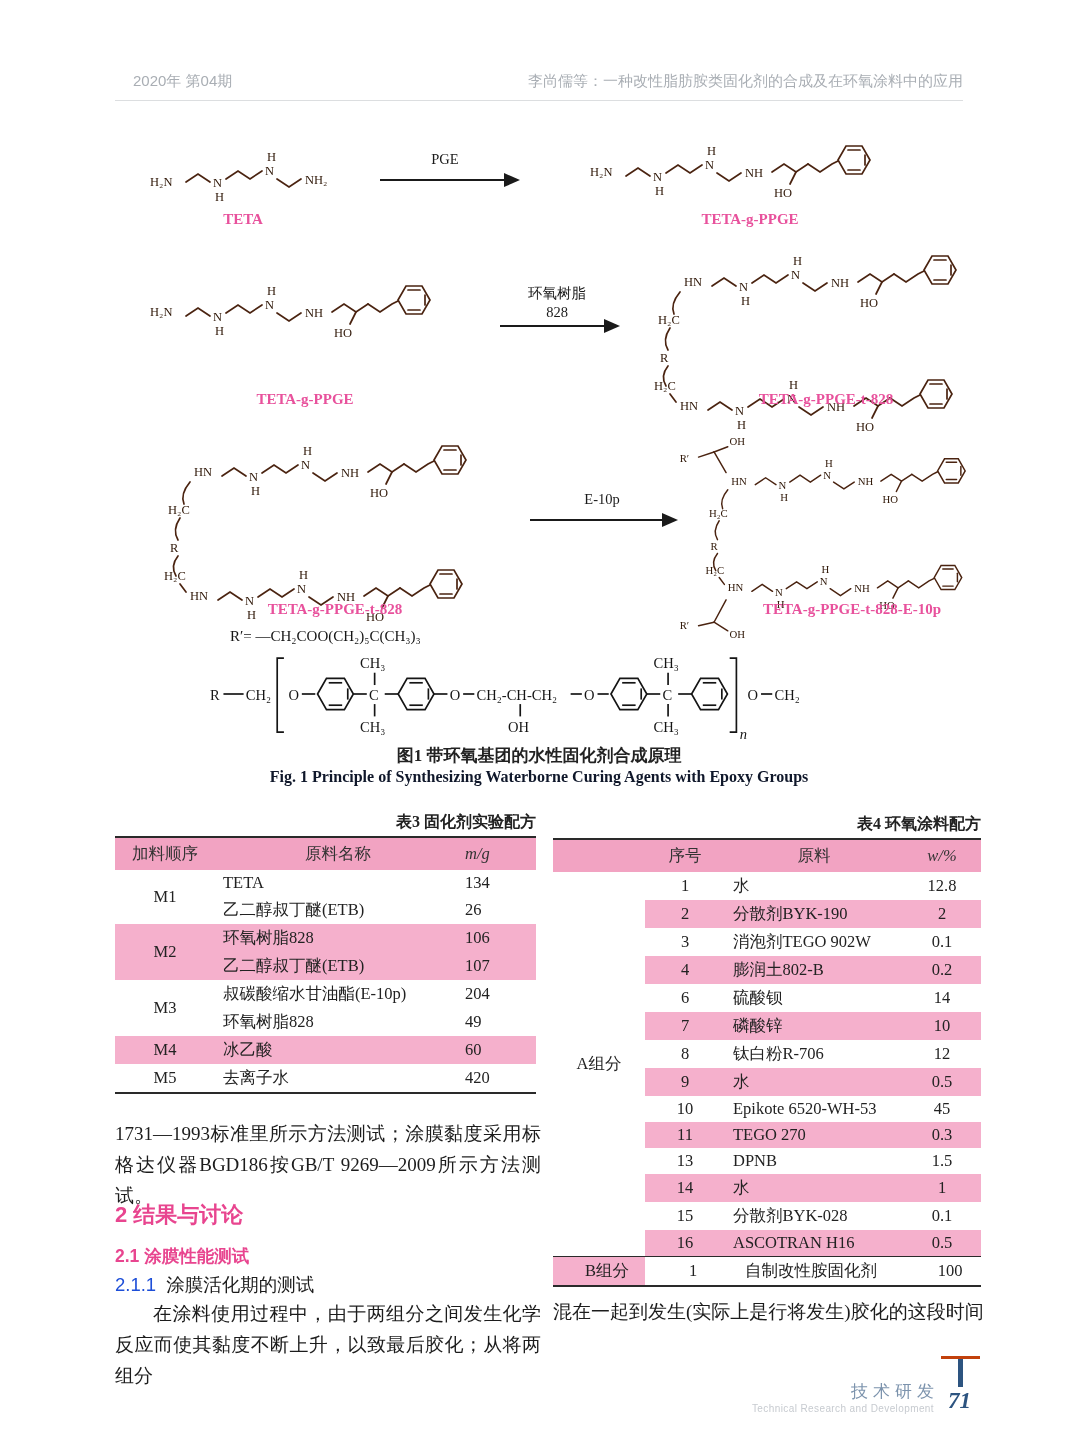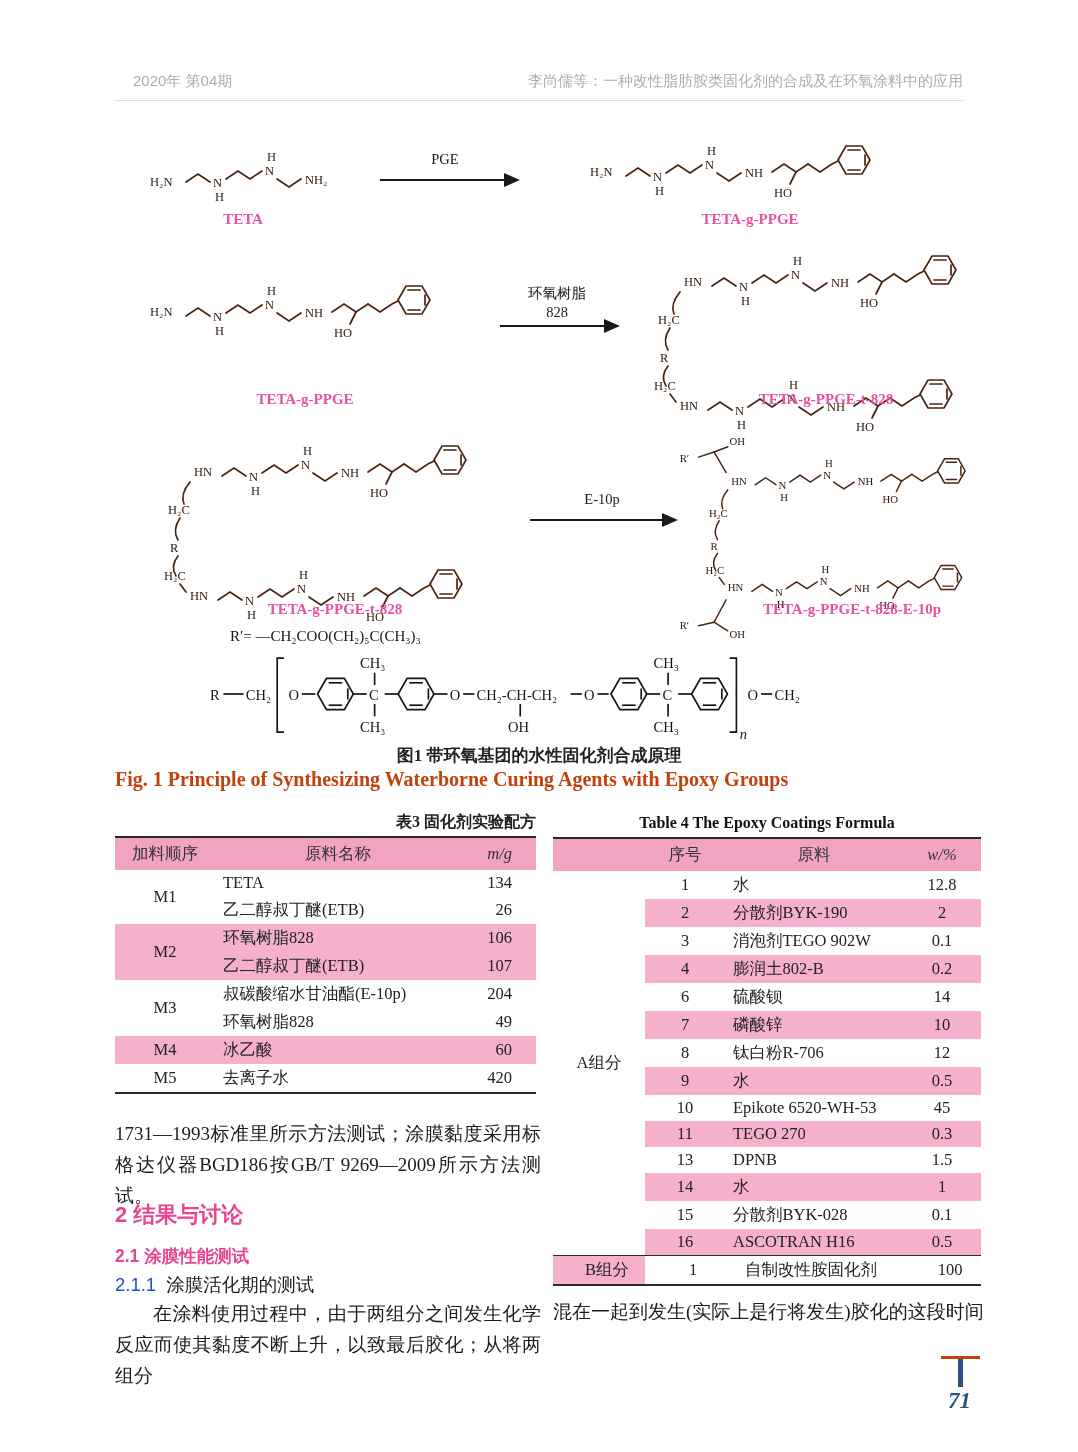--- a/index.html
+++ b/index.html
@@ -19,36 +19,36 @@
   .kbond{stroke:#151515;stroke-width:1.5;fill:none;}
   .atom{fill:#2e1606;font-size:12.5px;}
   .katom{fill:#151515;font-size:13px;}
   .mol-label{fill:#e8519c;font-size:15px;font-weight:bold;text-anchor:middle;}
   .arrow-line{stroke:#1a1a1a;stroke-width:1.8;}
   .arrow-head{fill:#1a1a1a;}
   .arrow-text{fill:#1a1a1a;font-size:14.5px;text-anchor:middle;}
   .rprime{position:absolute;left:120px;top:516px;font-size:15px;color:#151515;}
   .fig-cap-zh{position:absolute;top:744px;left:115px;width:848px;text-align:center;
               font-size:17px;font-weight:600;color:#222;}
-  .fig-cap-en{position:absolute;top:768px;left:115px;width:848px;text-align:left;
-              font-size:20px;font-weight:bold;color:#c2410c;}
+  .fig-cap-en{position:absolute;top:768px;left:115px;width:848px;text-align:center;
+              font-size:16px;font-weight:bold;color:#0f172a;}
 
   
   .tblwrap{position:absolute;}
   .t3wrap{left:115px;top:812px;width:421px;}
   .t4wrap{left:553px;top:814px;width:428px;}
   .tcap-zh{text-align:right;font-size:16px;font-weight:600;color:#222;margin-bottom:3px;}
   .tcap-en{text-align:center;font-size:16px;font-weight:bold;color:#111;margin-bottom:5px;}
   table.tbl{width:100%;border-collapse:collapse;border-top:2px solid #2a2a2a;
             border-bottom:2px solid #2a2a2a;font-size:16.5px;color:#222;}
   .tbl th{background:#f2a3c2;font-weight:normal;padding:5px 4px;color:#333;}
   .tbl td{padding:3px 4px;}
   .tbl .c{text-align:center;}
   .tbl .l{text-align:left;padding-left:8px;}
-  .tbl .r{text-align:right;padding-right:24px;}
+  .tbl .r{text-align:left;padding-right:24px;}
   .tbl .it{font-style:italic;}
   .t3 tr.pink td{background:#f5b0cc;}
   .t4 tr.pr td{background:#f5b0cc;}
   .t4 td.grp{background:#ffffff;text-align:center;vertical-align:middle;}
   .t4 td.grp.pinkcell{background:#f5b0cc;}
   .t4 tr.brow td{border-top:1.5px solid #2a2a2a;padding-left:20px;}
 
   
   .bodytext{position:absolute;font-size:19px;line-height:31px;text-align:justify;color:#1c1c1c;}
   .p1{left:115px;top:1118px;width:426px;}
@@ -286,21 +286,21 @@
       <tr>
         <td class="c">M5</td>
         <td class="l">去离子水</td>
         <td class="r">420</td>
       </tr>
     </tbody>
   </table>
 </div>
 
 <div class="tblwrap t4wrap">
-  <div class="tcap-en">Table 4   The Epoxy Coatings Formula</div>
+  <div class="tcap-zh">表4  环氧涂料配方</div>
   <table class="tbl t4">
     <colgroup>
         <col style="width:92px">
         <col style="width:80px">
         <col style="width:178px">
         <col style="width:78px">
       </colgroup>
     <thead>
       <tr>
         <th></th>
@@ -394,17 +394,21 @@
 <div class="bodytext p1">1731—1993标准里所示方法测试；涂膜黏度采用标格达仪器BGD186按GB/T 9269—2009所示方法测试。</div>
 <div class="h2head">2  结果与讨论</div>
 <div class="h3head">2.1  涂膜性能测试</div>
 <div class="h4head">
   <span class="h4num">2.1.1</span><span>涂膜活化期的测试</span>
 </div>
 <div class="bodytext p2">在涂料使用过程中，由于两组分之间发生化学反应而使其黏度不断上升，以致最后胶化；从将两组分</div>
 <div class="bodytext rp">混在一起到发生(实际上是行将发生)胶化的这段时间</div>
 
 <div class="pgfooter">
+  <div class="ftext">
+    <div class="fzh">技术研发</div>
+    <div class="fen">Technical Research and Development</div>
+  </div>
   <div class="fpage">
     <div class="fbar"></div>
     <div class="fnum">71</div>
   </div>
 </div>
 
 </body></html>

